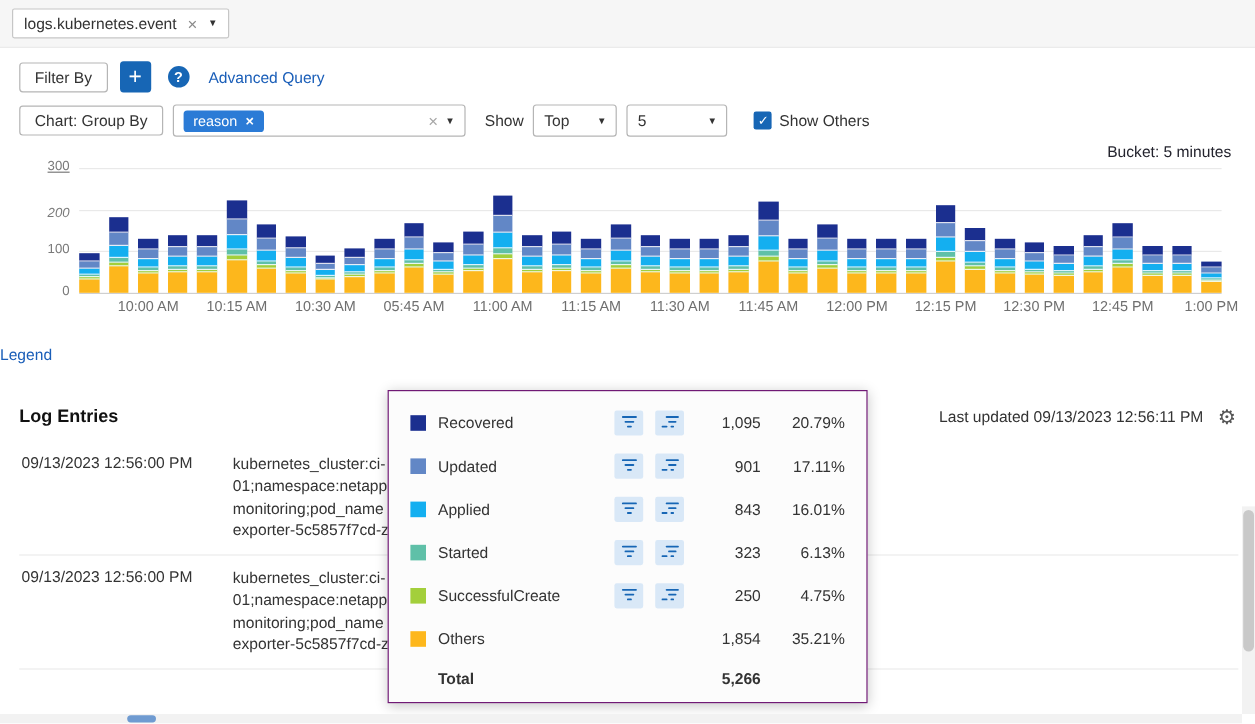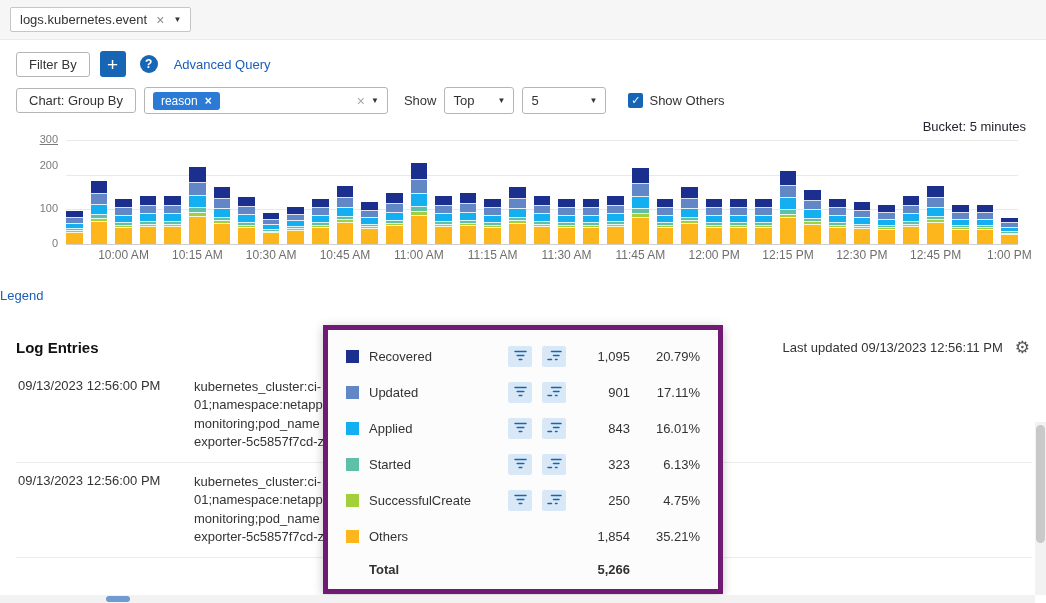--- a/index.html
+++ b/index.html
@@ -69,21 +69,21 @@
   .thead{ display:flex; padding:9px 0 9px 2px; border-bottom:1px solid #d8d8d8;
     color:#3c3c3c; border-top:1px solid #ededed;}
   .col-ts{ width:176px; display:flex; gap:6px; align-items:center;}
   .col-src{ flex:1;}
   .sort{ color:#444; font-size:13px;}
   .trow{ display:flex; padding:10px 0 10px 2px; border-bottom:1px solid #ececec;
     align-items:flex-start;}
   .src-lines{ line-height:1.42; color:#333;}
   
   .legend-popup{ position:absolute; left:323px; top:325px; width:400px;
-    background:#fcfcfc; border:5px solid #701a75; box-shadow:0 2px 10px rgba(0,0,0,.22);
+    background:#fcfcfc; border:1px solid #701a75; box-shadow:0 2px 10px rgba(0,0,0,.22);
     padding:8px 18px 12px; z-index:5;}
   .lrow{ display:flex; align-items:center; height:36px; gap:10px;}
   .sw{ width:13px; height:13px; flex:0 0 13px;}
   .lname{ flex:1; color:#333;}
   .fbtn{ width:24px; height:21px; background:#d9e8f7; border-radius:2px; border:none;
     display:flex; align-items:center; justify-content:center; cursor:pointer; flex:0 0 24px;}
   .ph{ visibility:hidden;}
   .lcount{ width:54px; text-align:right;}
   .lpct{ width:60px; text-align:right;}
   .totrow{ display:flex; align-items:center; margin-top:8px; gap:10px; font-weight:bold;}
@@ -487,21 +487,21 @@
       <div class="xslot">
         <span>10:30 AM</span>
       </div>
       <div class="xslot">
         <span></span>
       </div>
       <div class="xslot">
         <span></span>
       </div>
       <div class="xslot">
-        <span>10:45 AM</span>
+        <span>05:45 AM</span>
       </div>
       <div class="xslot">
         <span></span>
       </div>
       <div class="xslot">
         <span></span>
       </div>
       <div class="xslot">
         <span>11:00 AM</span>
       </div>
@@ -573,21 +573,21 @@
       </div>
       <div class="xslot">
         <span></span>
       </div>
       <div class="xslot">
         <span>1:00 PM</span>
       </div>
     </div>
 <div class="ylab" style="top: 101px;">0</div>
     <div class="ylab" style="top: 66.3333px;">100</div>
-    <div class="ylab" style="top: 23px;">200</div>
+    <div class="ylab" style="top: 36px; font-style: italic;">200</div>
     <div class="ylab" style="top: -3px; text-decoration: underline;">300</div>
   </div>
 <div class="legend-link">Legend</div>
 
 <div class="section-header">
   <div class="log-title">Log Entries</div>
   <div class="updated">
     <span>Last updated 09/13/2023 12:56:11 PM</span>
     <span class="gear">⚙</span>
   </div>

